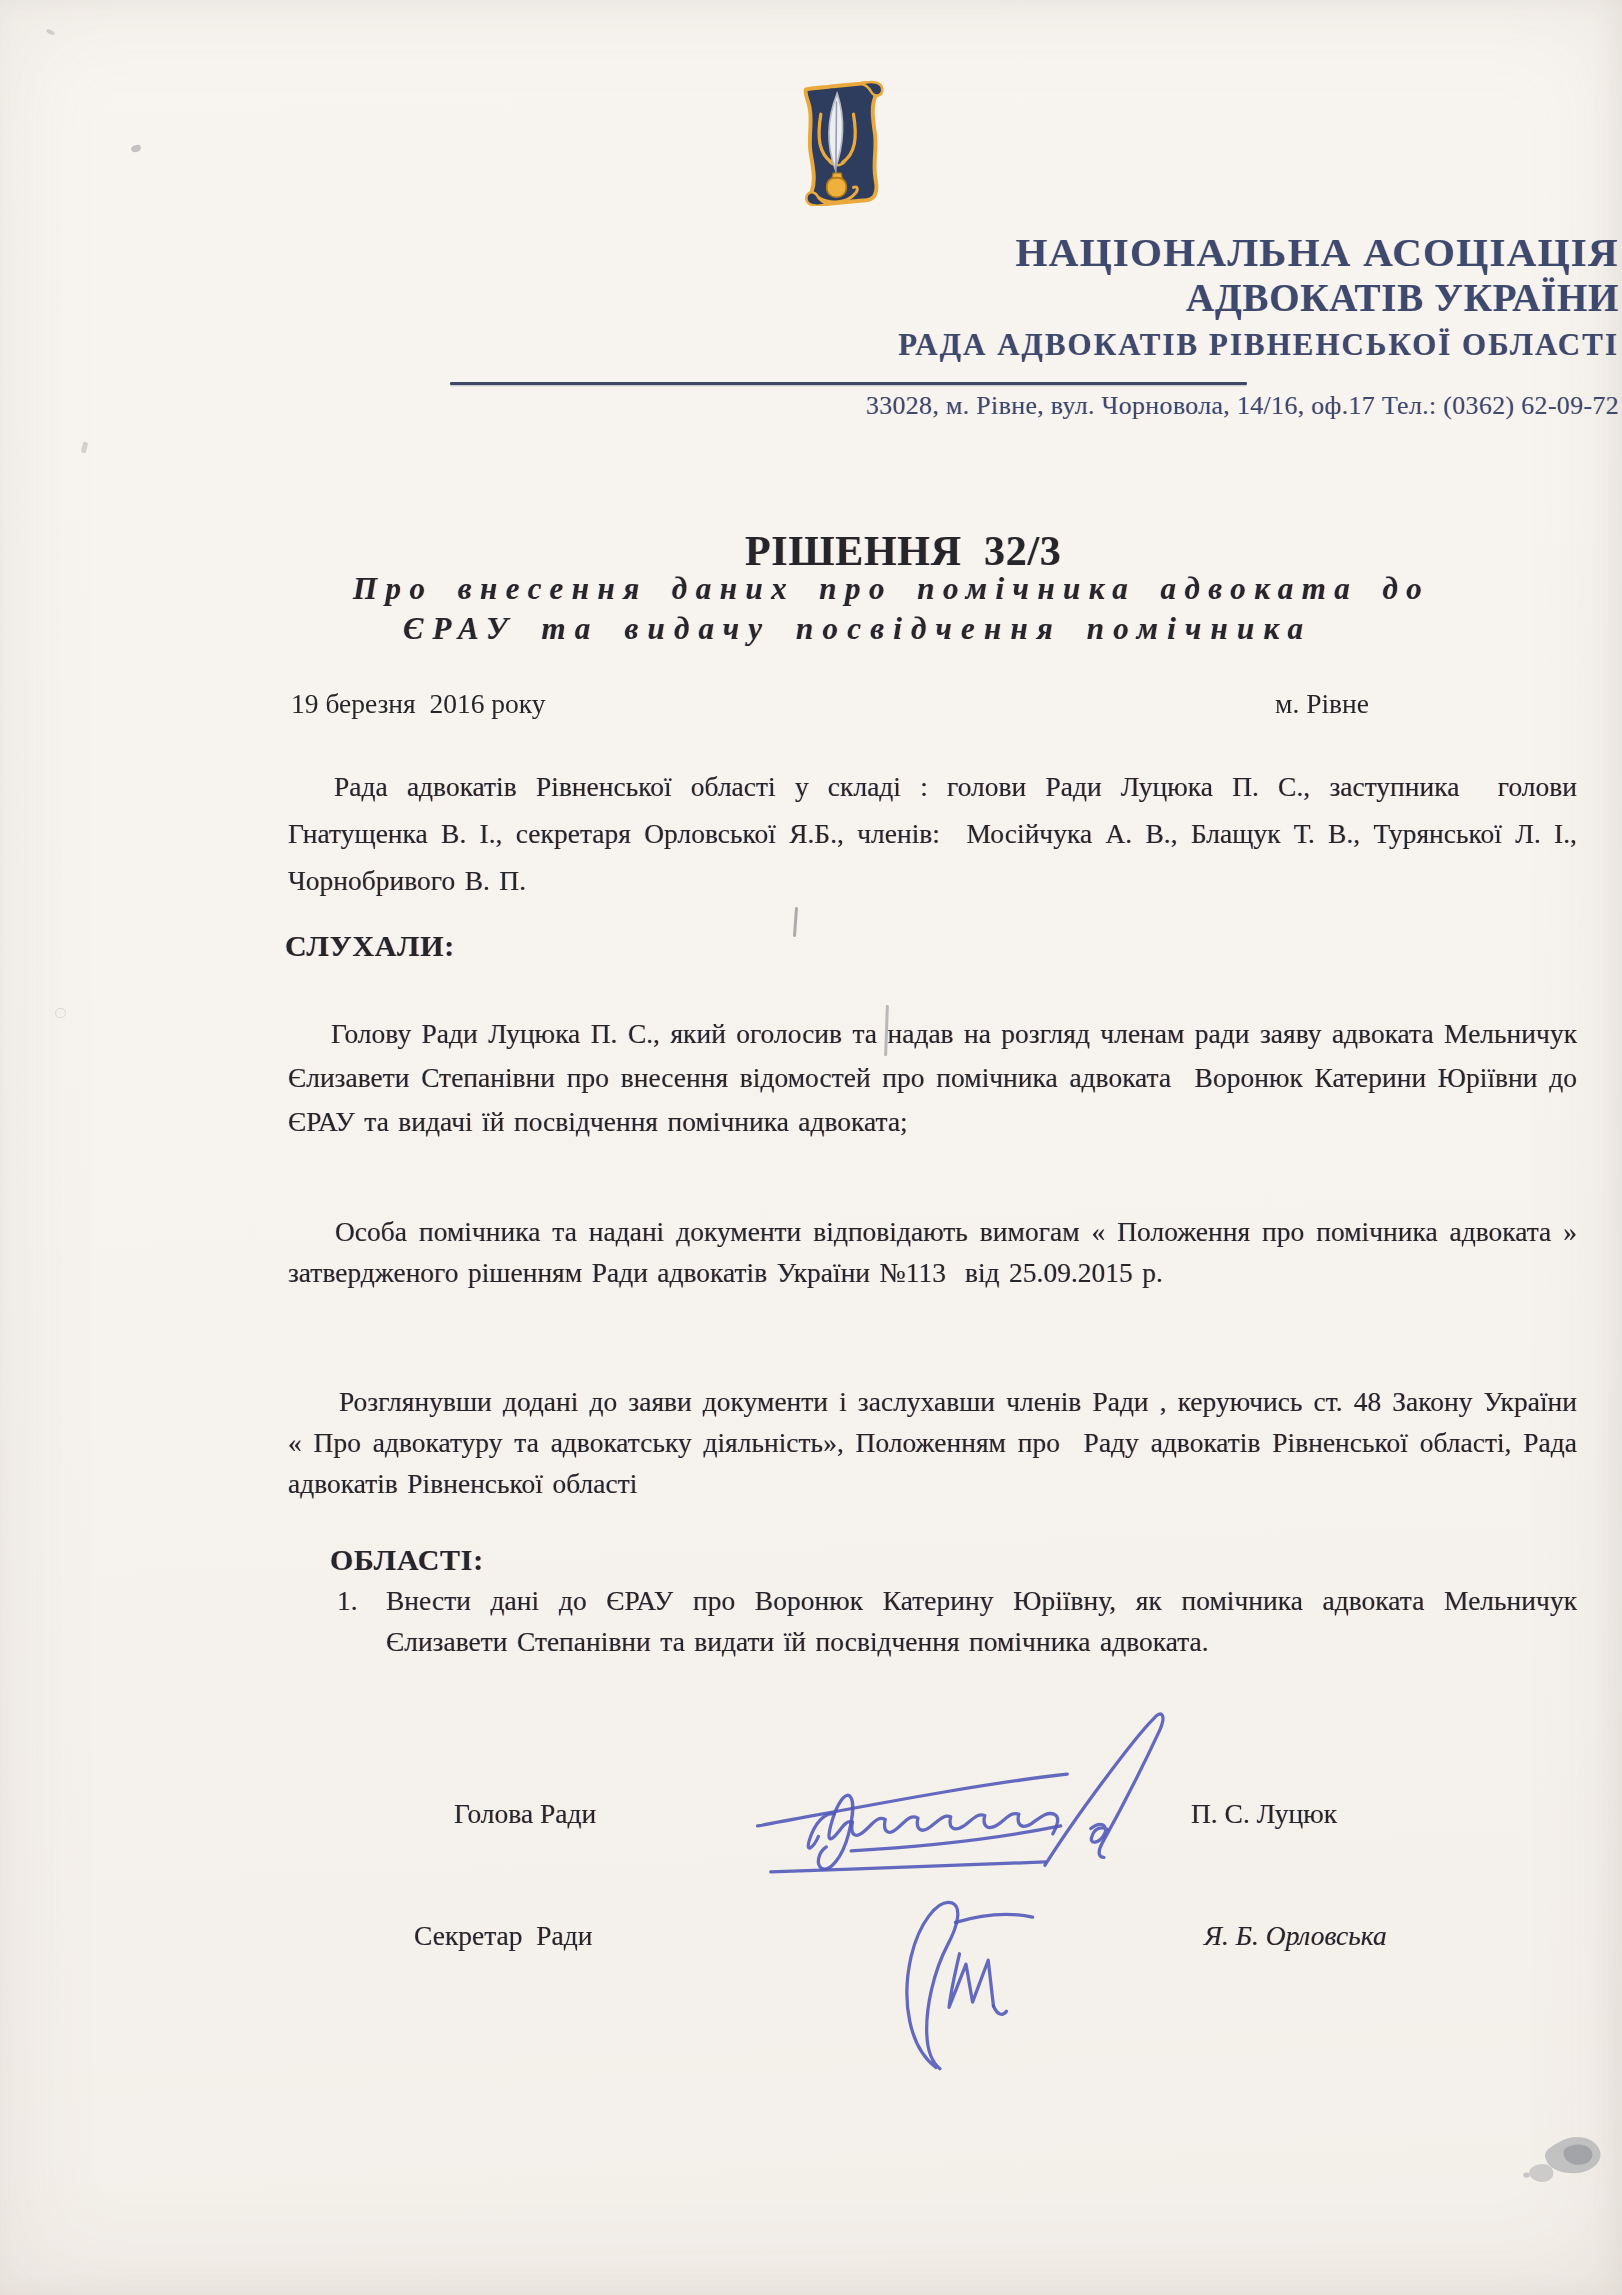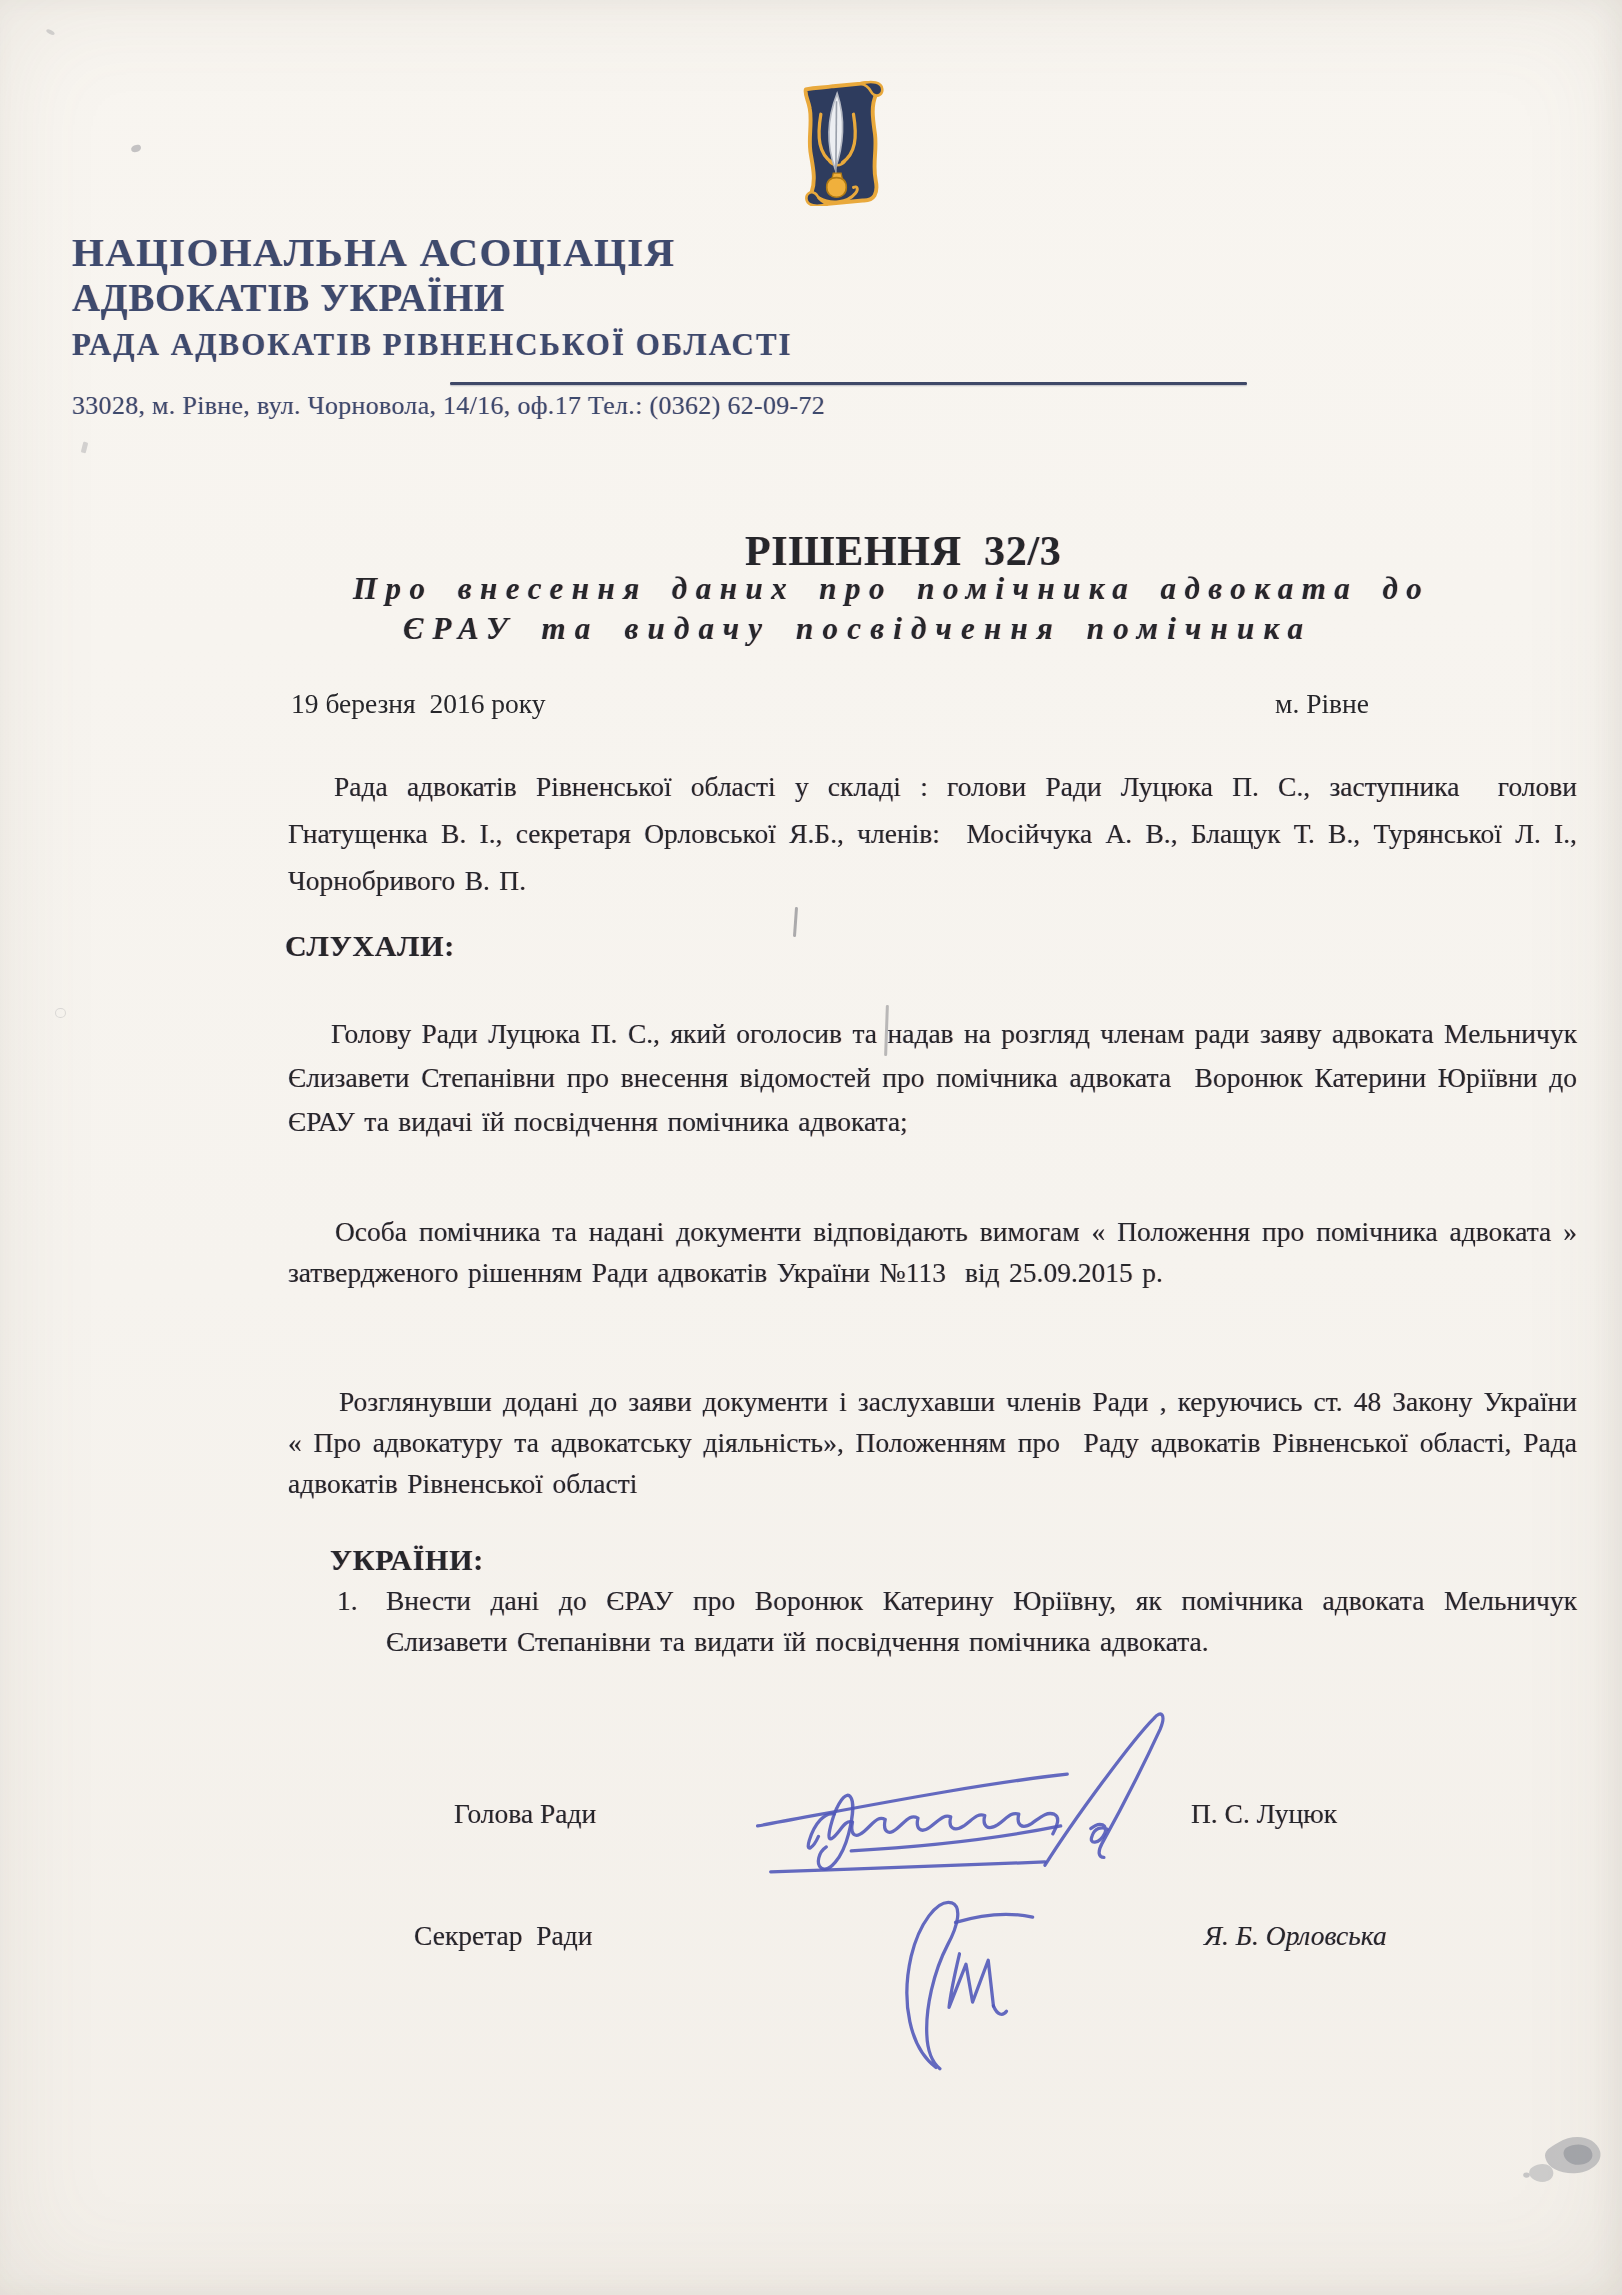--- a/index.html
+++ b/index.html
@@ -8,21 +8,21 @@
     width:1623px;height:2295px;
     margin:0 auto;
     background:linear-gradient(178deg,#f8f5f0 0%,#f6f3ee 55%,#f3efe9 100%);
     box-shadow:inset 0 0 105px rgba(120,110,92,.10), inset -9.2px 0 26px rgba(110,100,85,.07);
     overflow:hidden;
     font-family:"Liberation Serif","DejaVu Serif",serif;
     color:#26262a;
   }
   .abs{position:absolute;}
   
-  .hdr-line{position:absolute;left:72px;right:4px;text-align:left;color:#3e4a6d;font-weight:bold;
+  .hdr-line{position:absolute;left:72px;right:4px;text-align:right;color:#3e4a6d;font-weight:bold;
     text-shadow:0.7px 0 0 rgba(150,40,30,.18), -0.7px 0 0 rgba(40,60,150,.18);}
   .org1{top:228px;font-size:41px;letter-spacing:1.3px;}
   .org2{top:275px;font-size:39px;letter-spacing:0.7px;}
   .council{top:327px;font-size:31px;letter-spacing:2px;}
   .hdr-rule{position:absolute;top:382px;left:450px;width:797px;height:3.3px;background:#3f4867;border-radius:1.3px;
     box-shadow:0 1.3px 0.7px rgba(63,72,103,.25);}
   .addr{top:391px;font-size:26px;font-weight:normal;letter-spacing:0.3px;}
   .contact-row{position:absolute;top:423px;left:72px;right:0;text-align:center;font-size:24px;color:#3e4a6d;
     text-shadow:0.7px 0 0 rgba(150,40,30,.15), -0.7px 0 0 rgba(40,60,150,.15);}
   .contact-row span{display:inline-block;}
@@ -123,21 +123,21 @@
 
   <div class="para p-intro">Рада адвокатів Рівненської області у складі : голови Ради Луцюка П. С., заступника  голови Гнатущенка В. І., секретаря Орловської Я.Б., членів:  Мосійчука А. В., Блащук Т. В., Турянської Л. І., Чорнобривого В. П.</div>
 
   <div class="sec-head h-heard">СЛУХАЛИ:</div>
   <div class="para p-heard">Голову Ради Луцюка П. С., який оголосив та надав на розгляд членам ради заяву адвоката Мельничук Єлизавети Степанівни про внесення відомостей про помічника адвоката  Воронюк Катерини Юріївни до ЄРАУ та видачі їй посвідчення помічника адвоката;</div>
 
   <div class="para p-req">Особа помічника та надані документи відповідають вимогам « Положення про помічника адвоката » затвердженого рішенням Ради адвокатів України №113  від 25.09.2015 р.</div>
 
   <div class="para p-grounds">Розглянувши додані до заяви документи і заслухавши членів Ради , керуючись ст. 48 Закону України « Про адвокатуру та адвокатську діяльність», Положенням про  Раду адвокатів Рівненської області, Рада адвокатів Рівненської області</div>
 
-  <div class="sec-head h-resolved">УКРАЇНИ:</div>
+  <div class="sec-head h-resolved">ОБЛАСТІ:</div>
   <div class="resolved-item">
     <span class="num">1.</span>
     <span class="txt">Внести дані до ЄРАУ про Воронюк Катерину Юріївну, як помічника адвоката Мельничук Єлизавети Степанівни та видати їй посвідчення помічника адвоката.</span>
   </div>
 
   <div class="sig-text role1">Голова Ради</div>
   <div class="sig-text name1">П. С. Луцюк</div>
   <svg id="sig1" class="sig-svg" viewBox="0 0 640 270">
     <path d="M7 180 C150 154 340 116 480 101"></path>
     <path d="M27 250 C170 246 330 238 446 235"></path>

